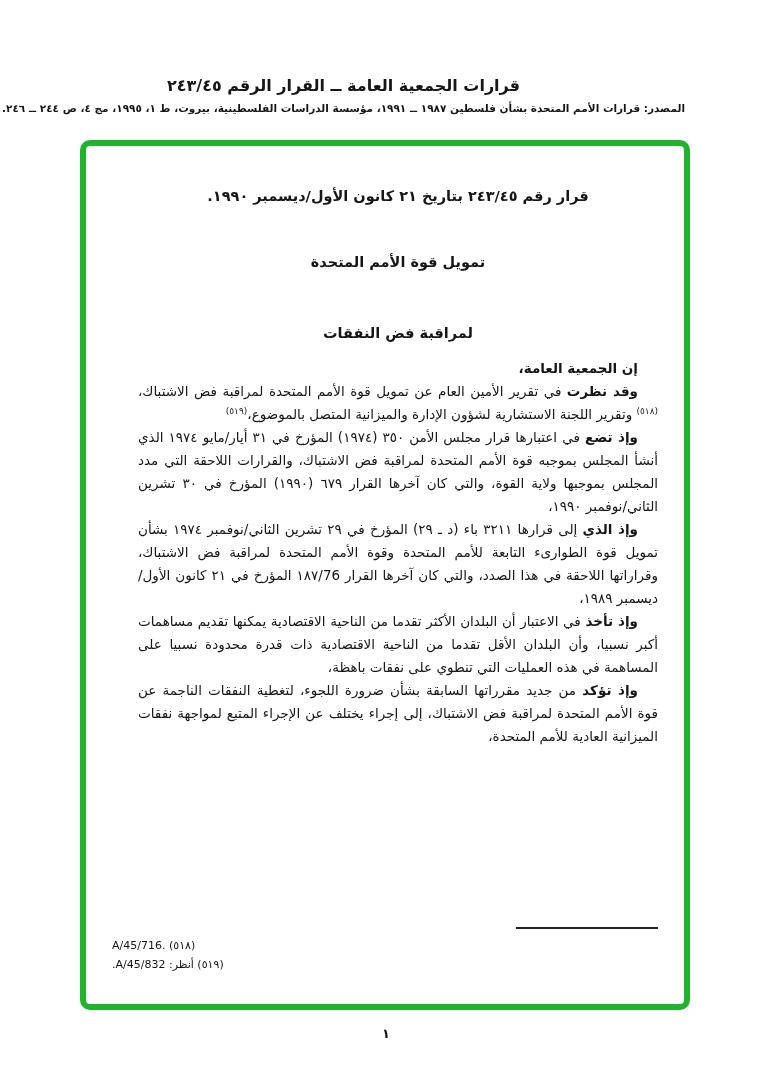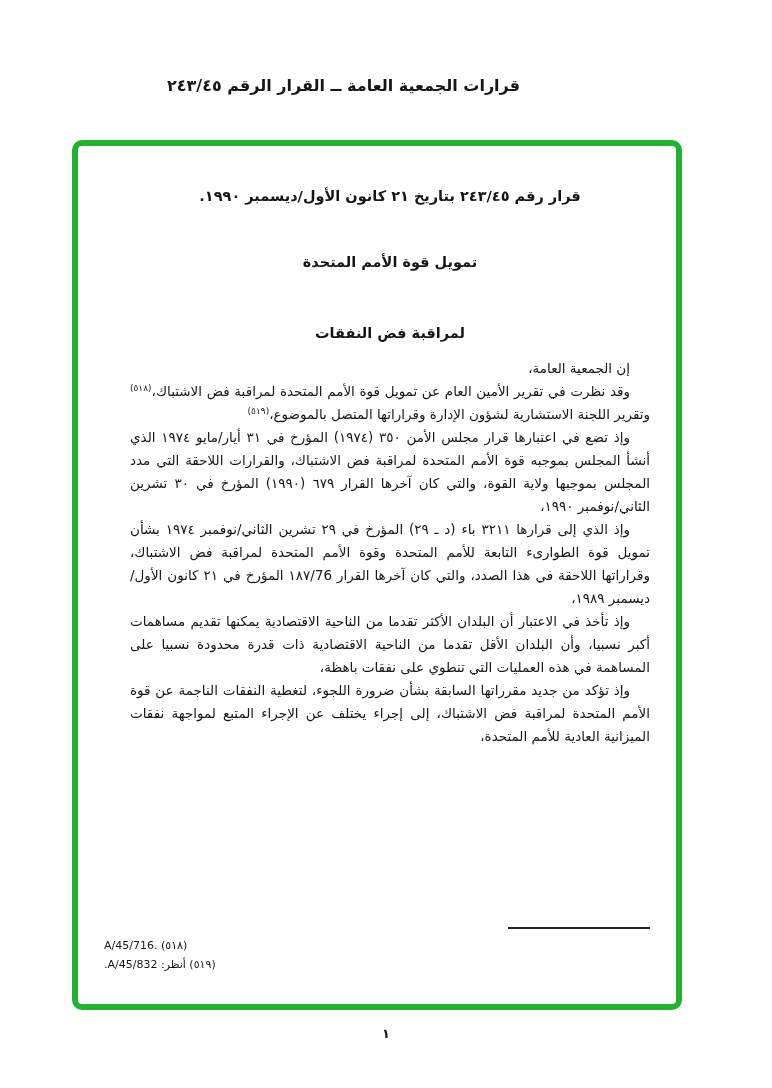--- a/index.html
+++ b/index.html
@@ -17,21 +17,21 @@
     width: 687px; text-align: center; direction: rtl;
   }
   .doc-title {
     font-size: 16px; font-weight: bold; letter-spacing: 0;
   }
   .doc-source {
     font-size: 10.5px; font-weight: bold; margin-top: 7px;
     white-space: nowrap;
   }
   .green-box {
-    position: absolute; left: 72px; top: 140px;
+    position: absolute; left: 80px; top: 140px;
     width: 610px; height: 870px;
     box-sizing: border-box;
     border: 6px solid #22b32e;
     border-radius: 10px;
     background: #ffffff;
     direction: rtl;
     padding: 42px 26px 0 52px;
   }
   .res-title {
     text-align: center; font-weight: bold; font-size: 14.5px;
@@ -42,21 +42,21 @@
     line-height: 25px;
     margin-top: 46px;
   }
   .res-body {
     margin-top: 11px;
     font-size: 13.5px;
     line-height: 23px;
     text-align: justify;
   }
   .res-body p { margin: 0; text-indent: 20px; }
-  .res-body b { font-weight: normal; }
+  .res-body b { font-weight: bold; }
   .res-body sup {
     font-size: 9px; line-height: 0; vertical-align: super;
   }
   .footnotes {
     position: absolute; left: 26px; right: 26px; bottom: 30px;
     direction: rtl; text-align: left;
     font-size: 11px;
   }
   .fn-rule {
     width: 142px; height: 0;
@@ -68,31 +68,32 @@
     position: absolute; top: 1026px; left: 0;
     width: 772px; text-align: center;
     font-size: 13px; font-weight: bold;
   }
 </style>
 </head>
 <body>
 
 <div class="doc-header">
   <div class="doc-title">قرارات الجمعية العامة ــ القرار الرقم ٢٤٣/٤٥</div>
+  <div class="doc-source">المصدر: قرارات الأمم المتحدة بشأن فلسطين ١٩٨٧ ــ ١٩٩١، مؤسسة الدراسات الفلسطينية، بيروت، ط ١، ١٩٩٥، مج ٤، ص ٢٤٤ ــ ٢٤٦.</div>
 </div>
 
 <div class="green-box">
   <div class="res-title">قرار رقم ٢٤٣/٤٥ بتاريخ ٢١ كانون الأول/ديسمبر ١٩٩٠.</div>
   <div class="res-sub">تمويل قوة الأمم المتحدة</div>
   <div class="res-sub">لمراقبة فض النفقات</div>
 
   <div class="res-body">
     <p><b>إن الجمعية العامة،</b><span></span></p>
 
-    <p><b>وقد نظرت</b><span> في تقرير الأمين العام عن تمويل قوة الأمم المتحدة لمراقبة فض الاشتباك،</span><sup>(٥١٨)</sup><span> وتقرير اللجنة الاستشارية لشؤون الإدارة وقراراتها المتصل بالموضوع،</span><sup>(٥١٩)</sup></p>
+    <p><b>وقد نظرت</b><span> في تقرير الأمين العام عن تمويل قوة الأمم المتحدة لمراقبة فض الاشتباك،</span><sup>(٥١٨)</sup><span> وتقرير اللجنة الاستشارية لشؤون الإدارة والميزانية المتصل بالموضوع،</span><sup>(٥١٩)</sup></p>
 
     <p><b>وإذ تضع</b><span> في اعتبارها قرار مجلس الأمن ٣٥٠ (١٩٧٤) المؤرخ في ٣١ أيار/مايو ١٩٧٤ الذي أنشأ المجلس بموجبه قوة الأمم المتحدة لمراقبة فض الاشتباك، والقرارات اللاحقة التي مدد المجلس بموجبها ولاية القوة، والتي كان آخرها القرار ٦٧٩ (١٩٩٠) المؤرخ في ٣٠ تشرين الثاني/نوفمبر ١٩٩٠،</span></p>
 
     <p><b>وإذ الذي</b><span> إلى قرارها ٣٢١١ باء (د ـ ٢٩) المؤرخ في ٢٩ تشرين الثاني/نوفمبر ١٩٧٤ بشأن تمويل قوة الطوارىء التابعة للأمم المتحدة وقوة الأمم المتحدة لمراقبة فض الاشتباك، وقراراتها اللاحقة في هذا الصدد، والتي كان آخرها القرار ١٨٧/76 المؤرخ في ٢١ كانون الأول/ديسمبر ١٩٨٩،</span></p>
 
     <p><b>وإذ تأخذ</b><span> في الاعتبار أن البلدان الأكثر تقدما من الناحية الاقتصادية يمكنها تقديم مساهمات أكبر نسبيا، وأن البلدان الأقل تقدما من الناحية الاقتصادية ذات قدرة محدودة نسبيا على المساهمة في هذه العمليات التي تنطوي على نفقات باهظة،</span></p>
 
     <p><b>وإذ تؤكد</b><span> من جديد مقرراتها السابقة بشأن ضرورة اللجوء، لتغطية النفقات الناجمة عن قوة الأمم المتحدة لمراقبة فض الاشتباك، إلى إجراء يختلف عن الإجراء المتبع لمواجهة نفقات الميزانية العادية للأمم المتحدة،</span></p>
 
   </div>

